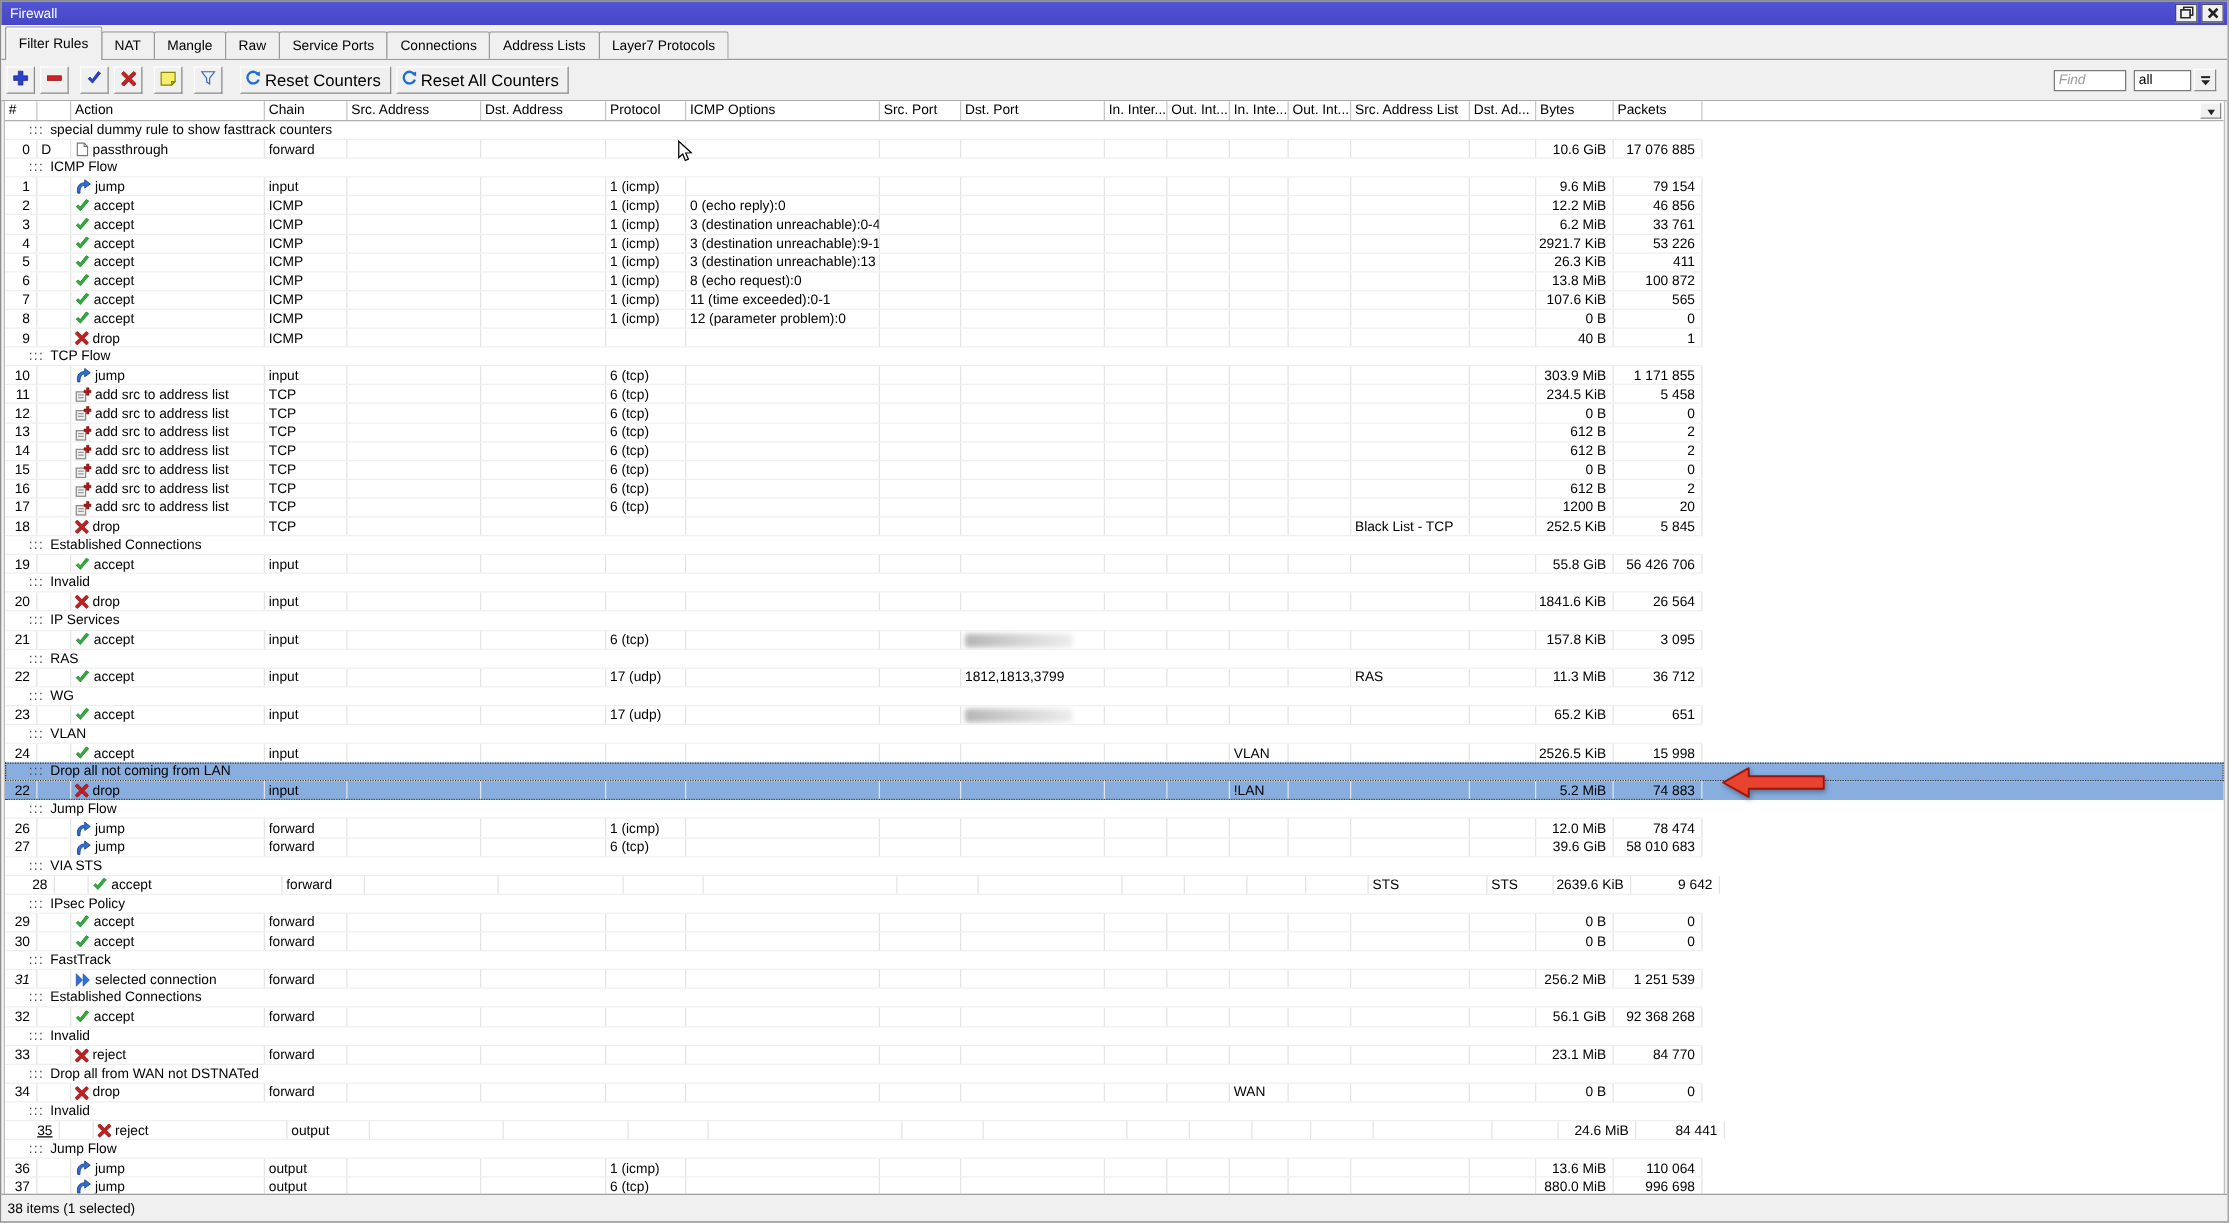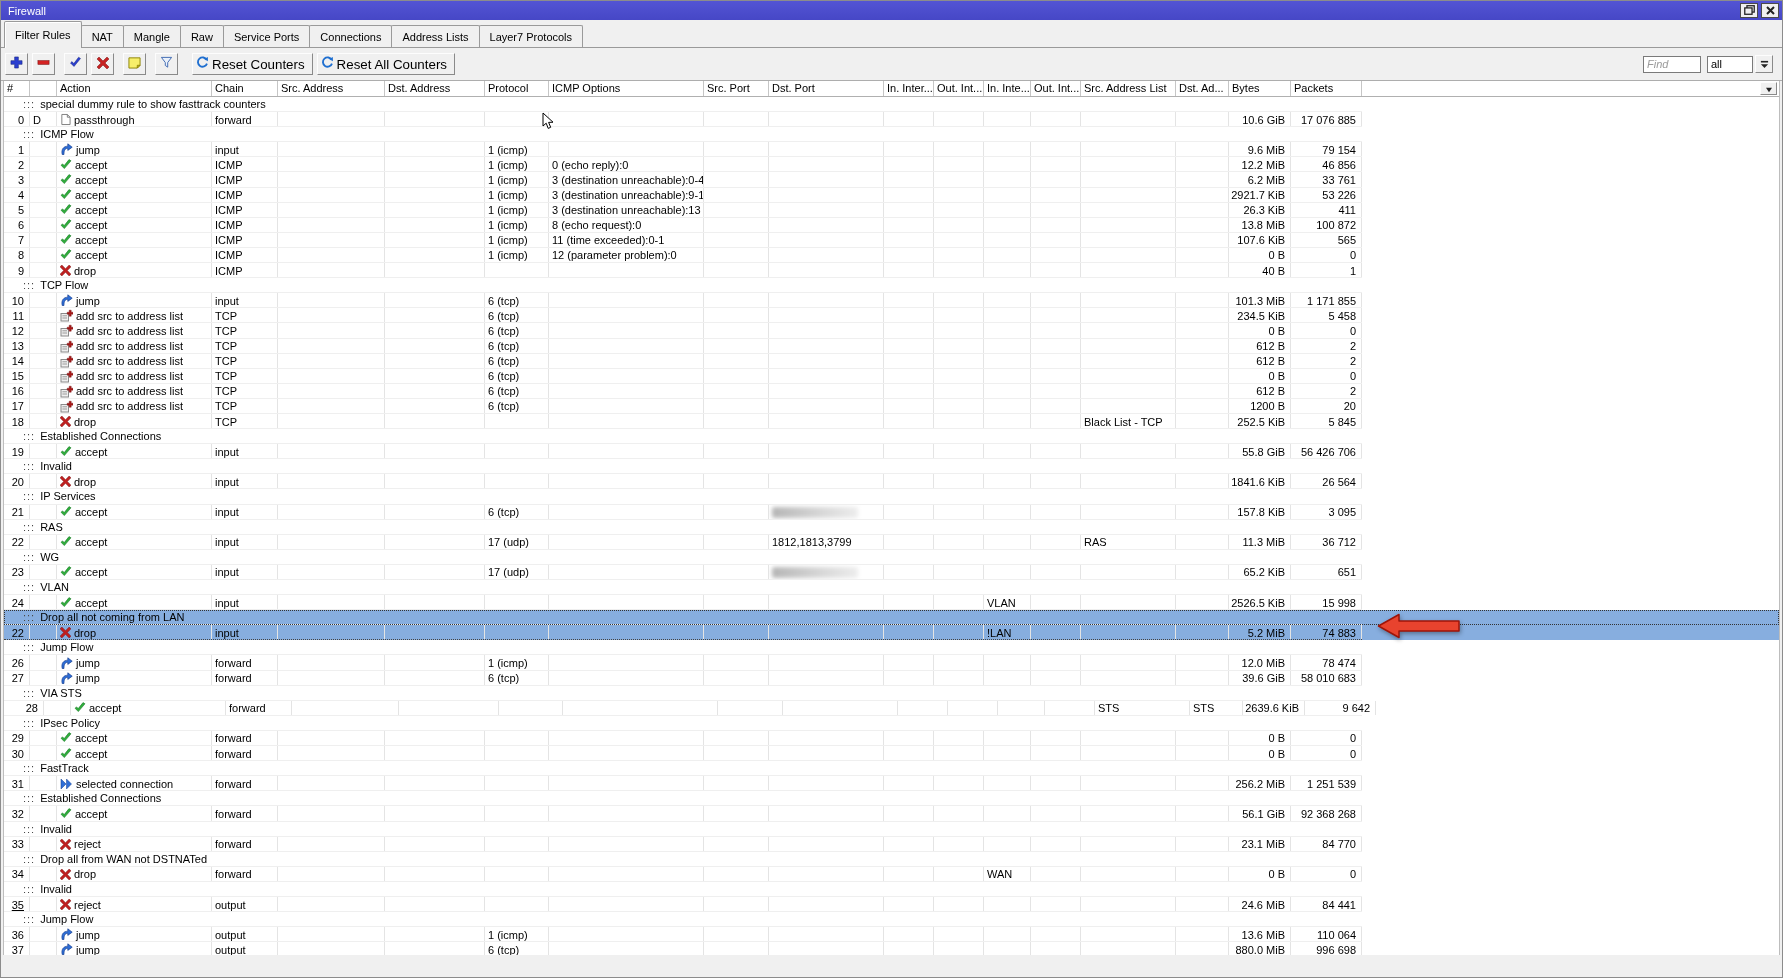--- a/index.html
+++ b/index.html
@@ -540,21 +540,21 @@
             <div class="cell" style="width: 64px;">6 (tcp)</div>
             <div class="cell" style="width: 155px;"></div>
             <div class="cell" style="width: 65px;"></div>
             <div class="cell" style="width: 115px;"></div>
             <div class="cell" style="width: 50px;"></div>
             <div class="cell" style="width: 50px;"></div>
             <div class="cell" style="width: 47px;"></div>
             <div class="cell" style="width: 50px;"></div>
             <div class="cell" style="width: 95px;"></div>
             <div class="cell" style="width: 53px;"></div>
-            <div class="cell num" style="width: 62px;">101.3 MiB</div>
+            <div class="cell num" style="width: 62px;">303.9 MiB</div>
             <div class="cell num" style="width: 71px;">1 171 855</div>
           </div>
         </div>
         <div class="trow">
           <div class="cells">
             <div class="cell num" style="width: 26px;">11</div>
             <div class="cell" style="width: 27px;"></div>
             <div class="cell" style="width: 155px;">
               <span style="display: inline-flex;">
                 <svg width="13" height="13" viewBox="0 0 13 13">
@@ -1217,21 +1217,21 @@
           </div>
         </div>
         <div class="trow">
           <div class="comment-cells">
             <span class="ccc">:::</span>
             <span>FastTrack</span>
           </div>
         </div>
         <div class="trow">
           <div class="cells">
-            <div class="cell num" style="width: 26px;">31</div>
+            <div class="cell num" style="width: 26px; font-style: italic;">31</div>
             <div class="cell" style="width: 27px;"></div>
             <div class="cell" style="width: 155px;">
               <span style="display: inline-flex;">
                 <svg width="13" height="12" viewBox="0 0 13 12">
                   <path d="M1 1 L6 6 L1 11 Z" fill="#2f6fd8" stroke="#173f8f" stroke-width="0.5"></path>
                   <path d="M6.5 1 L11.5 6 L6.5 11 Z" fill="#2f6fd8" stroke="#173f8f" stroke-width="0.5"></path>
                 </svg>
               </span>
               <span>selected connection</span>
             </div>
@@ -1358,21 +1358,21 @@
           </div>
         </div>
         <div class="trow">
           <div class="comment-cells">
             <span class="ccc">:::</span>
             <span>Invalid</span>
           </div>
         </div>
         <div class="trow">
           <div class="cells">
-            <div class="cell num" style="width: 26px; text-decoration: underline;">35</div>
+            <div class="cell num" style="width: 44px; text-decoration: underline;">35</div>
             <div class="cell" style="width: 27px;"></div>
             <div class="cell" style="width: 155px;">
               <span style="display: inline-flex;">
                 <svg width="11" height="11" viewBox="0 0 12 12">
                   <path d="M2 0 L6 4 L10 0 L12 2 L8 6 L12 10 L10 12 L6 8 L2 12 L0 10 L4 6 L0 2 Z" fill="#c02020" stroke="#701010" stroke-width="0.5"></path>
                 </svg>
               </span>
               <span>reject</span>
             </div>
             <div class="cell" style="width: 66px;">output</div>
@@ -1452,20 +1452,23 @@
             <div class="cell" style="width: 50px;"></div>
             <div class="cell" style="width: 95px;"></div>
             <div class="cell" style="width: 53px;"></div>
             <div class="cell num" style="width: 62px;">880.0 MiB</div>
             <div class="cell num" style="width: 71px;">996 698</div>
           </div>
         </div>
       </div>
   </div>
 
+  <div class="statusbar">
+    <span>38 items (1 selected)</span>
+  </div>
 
   <div class="arrow-overlay">
     <svg width="84" height="28" viewBox="0 0 84 28">
       <path d="M1.5 14 L22 2.5 L22 9 L82 9 L82 19 L22 19 L22 25.5 Z" fill="#e8432e" stroke="#9e1408" stroke-width="1.5" stroke-linejoin="round"></path>
     </svg>
   </div>
 
   <div class="cursor">
     <svg width="12" height="18" viewBox="0 0 12 18">
         <path d="M1 1 L1 14 L4.2 11.2 L6.2 16.4 L8.7 15.3 L6.6 10.4 L11 10.2 Z" fill="#fff" stroke="#000" stroke-width="1"></path>

